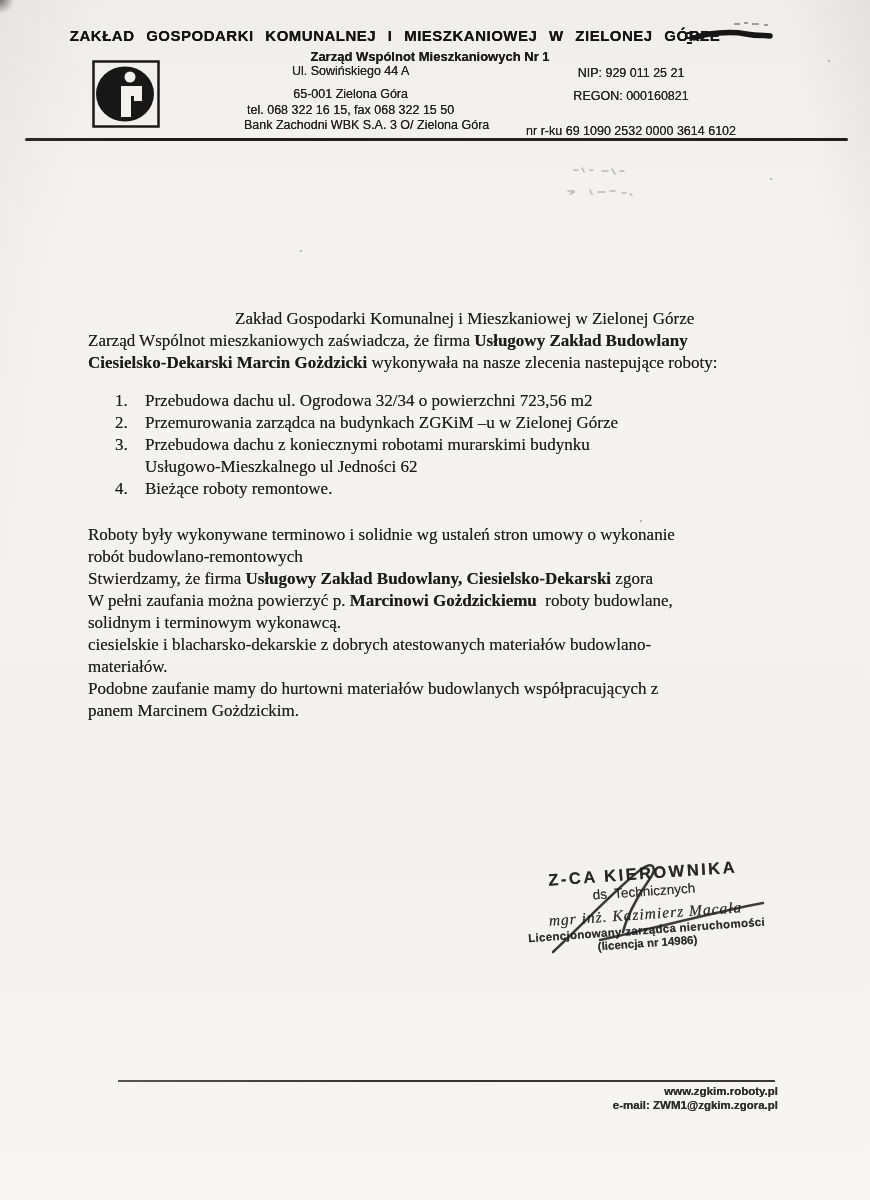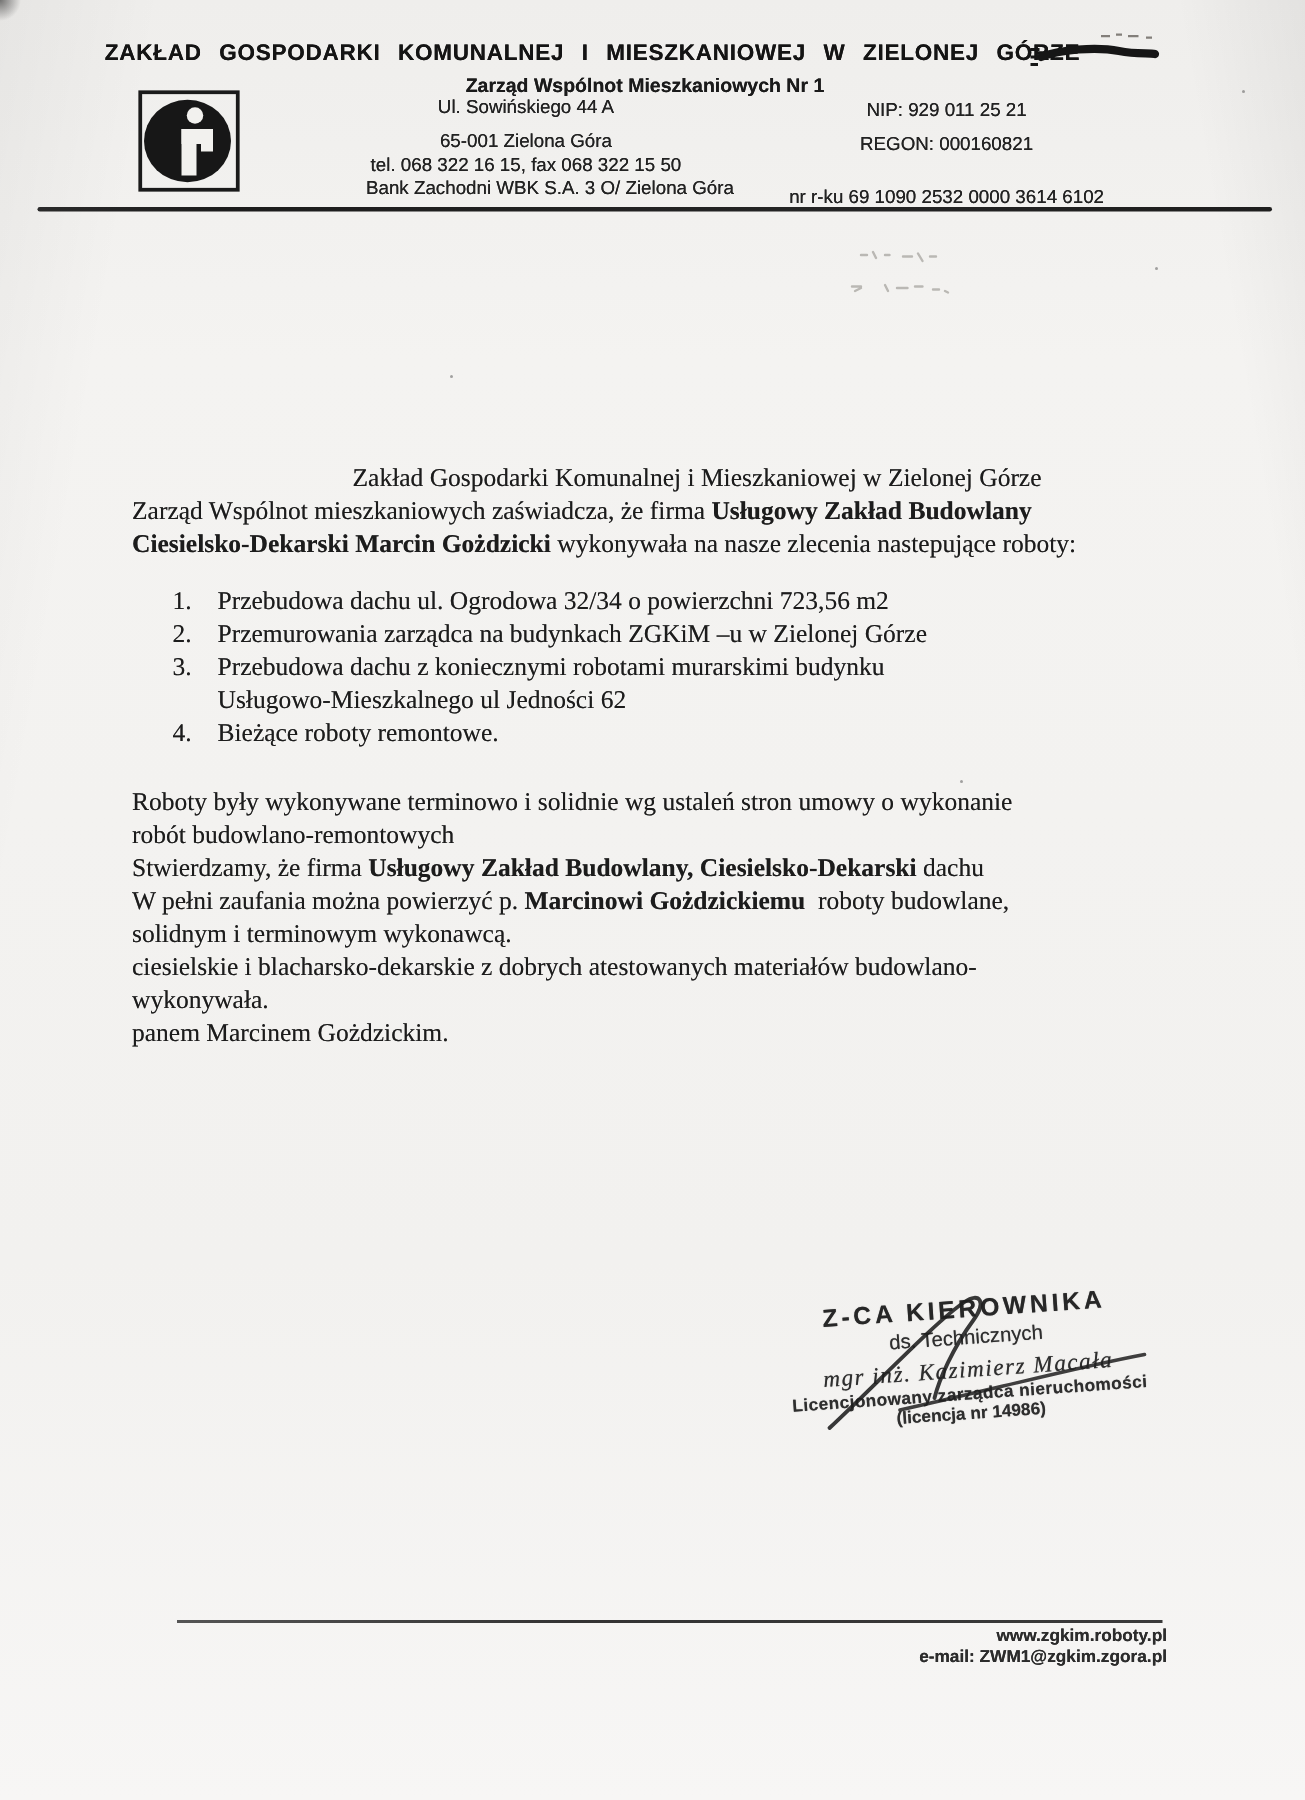--- a/index.html
+++ b/index.html
@@ -130,25 +130,26 @@
           <span>Przebudowa dachu z koniecznymi robotami murarskimi budynku<br>Usługowo-Mieszkalnego ul Jedności 62</span>
         </div>
         <div class="li">
           <span class="num">4.</span>
           <span>Bieżące roboty remontowe.</span>
         </div>
       </div>
     <div class="closing">
         <div class="tline"><span>Roboty były wykonywane terminowo i solidnie wg ustaleń stron umowy o wykonanie</span></div>
         <div class="tline"><span>robót budowlano-remontowych</span></div>
-        <div class="tline"><span>Stwierdzamy, że firma </span><span class="b">Usługowy Zakład Budowlany, Ciesielsko-Dekarski</span><span> dachu</span></div>
+        <div class="tline"><span>Stwierdzamy, że firma </span><span class="b">Usługowy Zakład Budowlany, Ciesielsko-Dekarski</span><span> zgora</span></div>
         <div class="tline"><span>W pełni zaufania można powierzyć p. </span><span class="b">Marcinowi Gożdzickiemu</span><span>  roboty budowlane,</span></div>
         <div class="tline"><span>solidnym i terminowym wykonawcą.</span></div>
         <div class="tline"><span>ciesielskie i blacharsko-dekarskie z dobrych atestowanych materiałów budowlano-</span></div>
-        <div class="tline"><span>wykonywała.</span></div>
+        <div class="tline"><span>materiałów.</span></div>
+        <div class="tline"><span>Podobne zaufanie mamy do hurtowni materiałów budowlanych współpracujących z</span></div>
         <div class="tline"><span>panem Marcinem Gożdzickim.</span></div>
       </div>
   </div>
 
   <div class="stamp">
     <div class="stamp-title">Z-CA KIEROWNIKA</div>
     <div class="stamp-sub">ds. Technicznych</div>
     <div class="stamp-name">mgr inż. Kazimierz Macała</div>
     <div class="stamp-lic1">Licencjonowany zarządca nieruchomości</div>
     <div class="stamp-lic2">(licencja nr 14986)</div>

